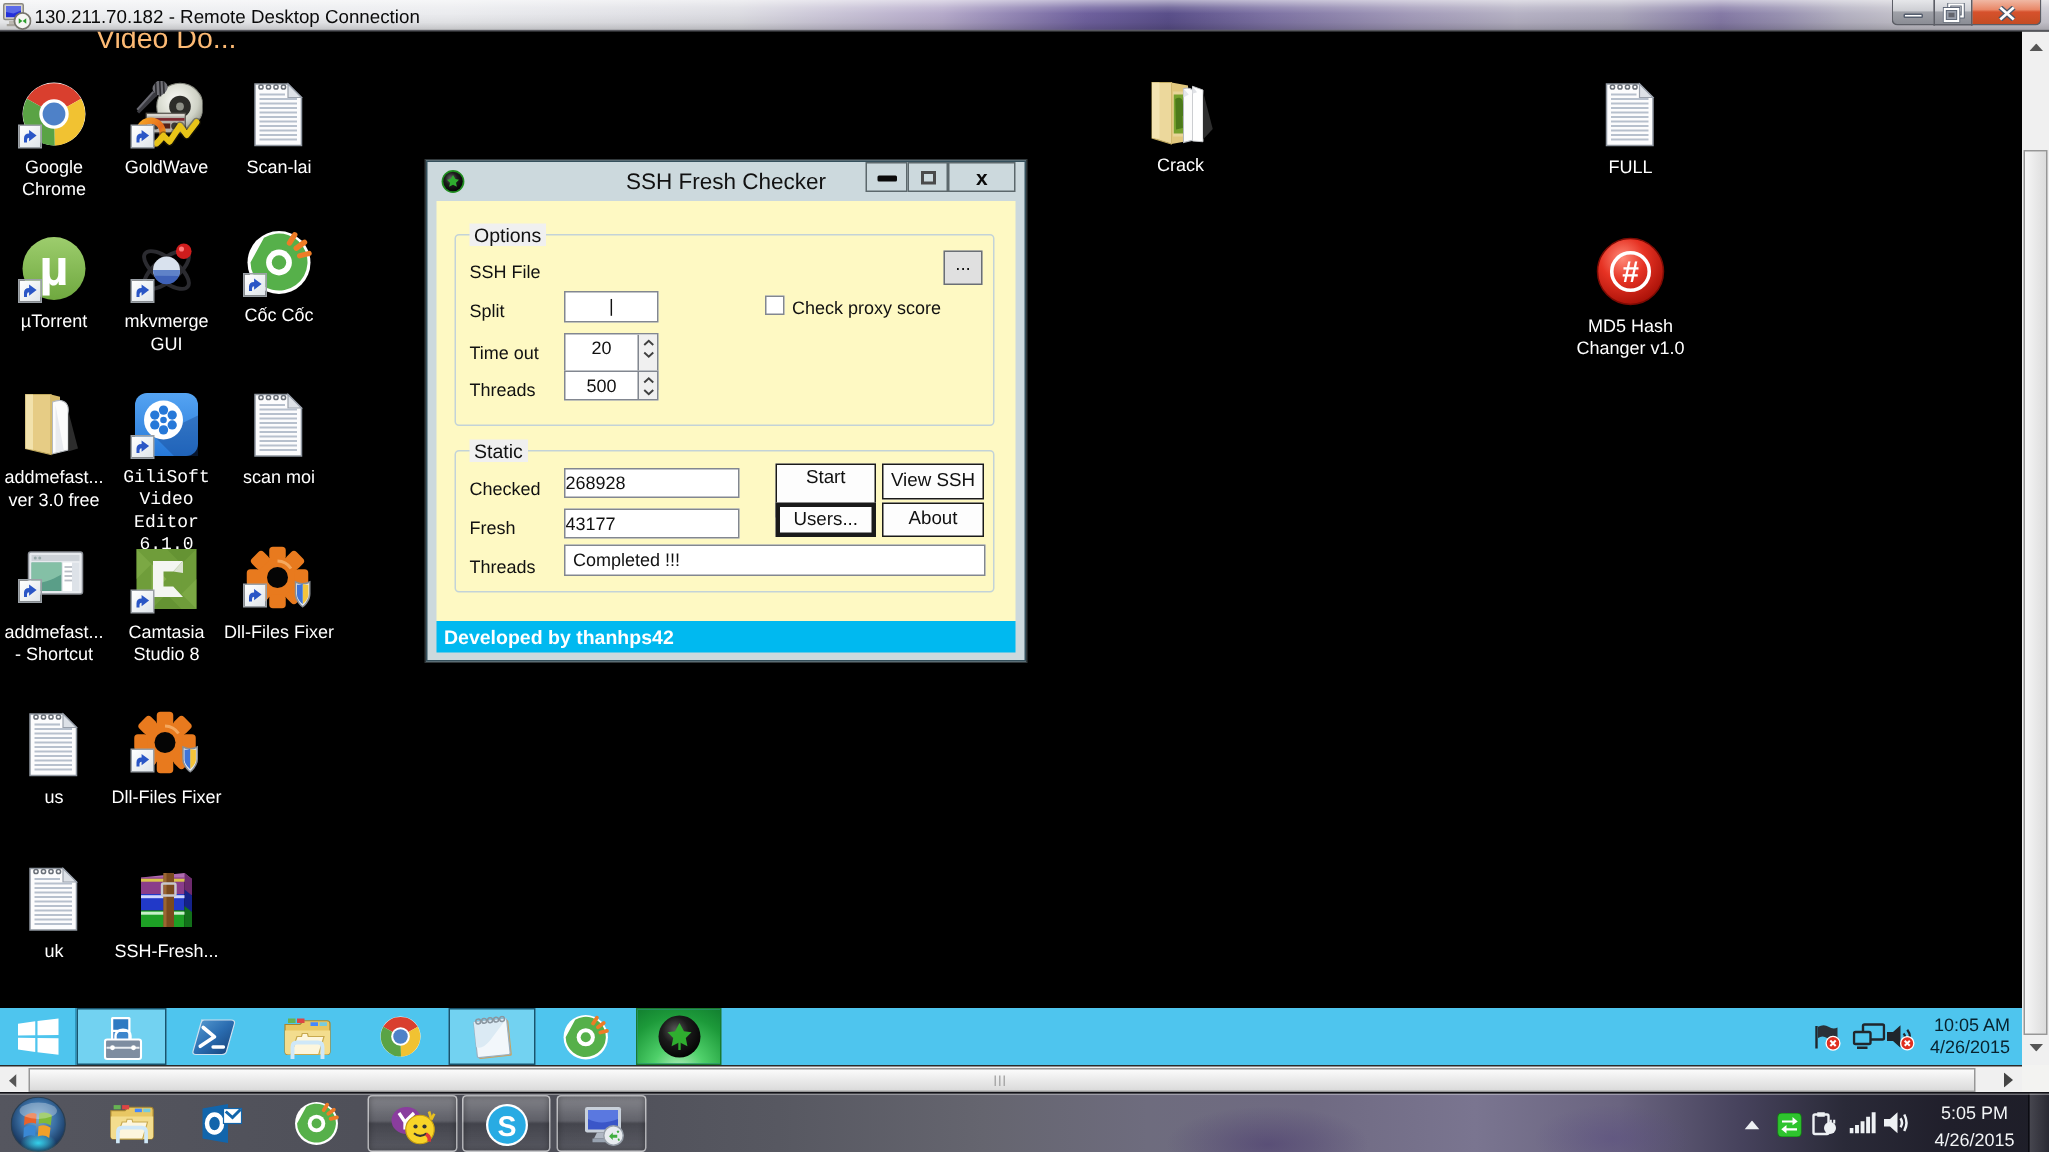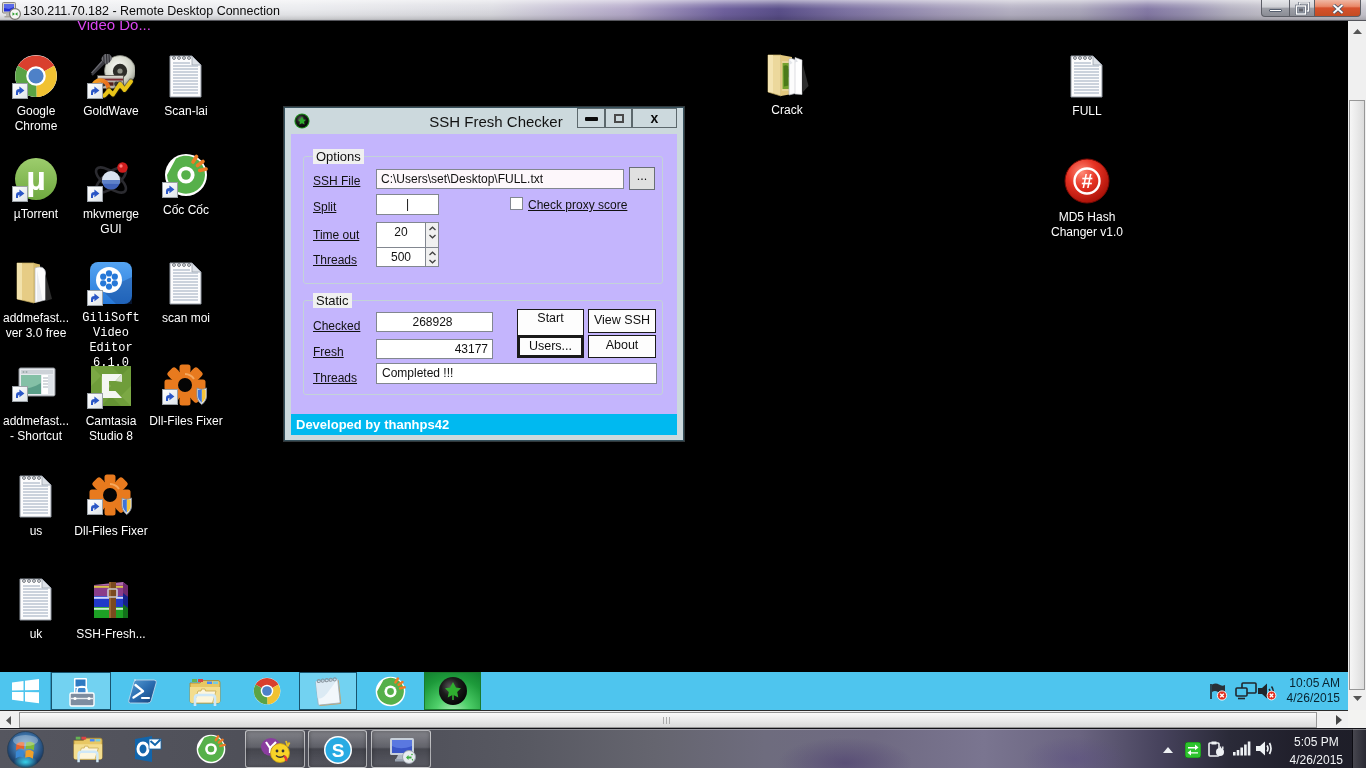--- a/index.html
+++ b/index.html
@@ -53,37 +53,37 @@
     radial-gradient(ellipse 70px 30px at 1075px 30px, rgba(88,74,130,0.45), rgba(88,74,130,0) 75%),
     linear-gradient(90deg,#55565f 0%,#50515a 15%,#4c4d56 25%,#575861 38%,#65656f 48%,#6e6c7e 56%,#6f6a82 64%,#7a7590 72%,#6a6480 79%,#46425c 85%,#2a2a38 90%,#201f2b 95%,#1e1e28 100%);
   border-top:1px solid #121218; }
 #ltaskbar::after { content:""; position:absolute; left:0; top:0; width:100%; height:1px; background:rgba(255,255,255,0.35); }
 .lbtn { position:absolute; top:1px; height:38px; border-radius:3px; }
 .lbtn.boxed { border:1px solid rgba(255,255,255,0.55); background:linear-gradient(180deg,rgba(255,255,255,0.30),rgba(255,255,255,0.10) 45%,rgba(0,0,0,0.12) 50%,rgba(255,255,255,0.06)); box-shadow:inset 0 0 4px rgba(0,0,0,0.35); }
 
 
 #dlg { left:284px; top:86px; width:400px; height:334px; background:#ccd9dd; border:1px solid #35505c; box-shadow:0 0 0 1px rgba(140,160,170,0.35); }
 #dlg-title { position:absolute; left:0; top:0; width:100%; height:26px; font-size:15px; color:#111; }
-#dlg-client { position:absolute; left:6px; top:26px; width:386px; height:280px; background:#c4b5fd; }
+#dlg-client { position:absolute; left:6px; top:26px; width:386px; height:280px; background:#fef9c3; }
 #dlg-foot { position:absolute; left:6px; top:306px; width:386px; height:21px; background:#00b9f0; color:#fff; font-weight:bold; font-size:13px; line-height:21px; padding-left:5px; }
 .capbox { position:absolute; top:0px; height:20px; border:1px solid #5c686c; background:#ccd9dd; }
 .grp { position:absolute; border:1px solid #c3d3d8; border-radius:3px; }
 .grp > span { position:absolute; left:9px; top:-8px; background:#f0f0f0; padding:0 3px; font-size:13px; color:#111; }
-.dl { position:absolute; font-size:12px; color:#111; white-space:nowrap;text-decoration:underline; }
+.dl { position:absolute; font-size:12px; color:#111; white-space:nowrap; }
 .tb { position:absolute; background:#fff; border:1px solid #828790; font-size:12px; color:#111; white-space:nowrap; overflow:hidden; }
 .btn { position:absolute; background:#fdfdfd; border:1px solid #1a1a1a; font-size:12.5px; color:#111; text-align:center; }
 .spinbtns { position:absolute; right:0; top:0; width:13px; height:100%; border-left:1px solid #828790; background:#f0f0f0; }
 .spinbtns svg { position:absolute; left:1px; }
 </style>
 </head>
 <body>
 <div id="stage">
 
   <div id="remote" class="abs">
-    <div class="abs" style="left:77px;top:-5px;font-size:15px;color:#d946ef;">Video Do...</div>
+    <div class="abs" style="left:64px;top:-5px;font-size:19px;color:#fdba74;">Video Do...</div>
 
     <div id="icons">
 
       <div class="dicon" style="left:-2px;top:33px;">
         <div class="ic">
           <svg width="44" height="44" viewBox="0 0 44 44">
             <circle cx="22" cy="22" r="21" fill="#fff"></circle>
             <path d="M22 22 L3.9 11.8 A21 21 0 0 1 40.1 11.8 Z" fill="#d93f2e"></path>
             <path d="M22 22 L40.1 11.8 A21 21 0 0 1 22.5 43 Z" fill="#f1c232"></path>
             <path d="M22 22 L22.5 43 A21 21 0 0 1 3.9 11.8 Z" fill="#5aa345"></path>
@@ -522,21 +522,21 @@
           <circle cx="23" cy="23" r="22" fill="url(#md5)" stroke="#7c0b04"></circle>
           <circle cx="23" cy="23" r="12.5" fill="none" stroke="#fff" stroke-width="2.4"></circle>
           <text x="23" y="30" text-anchor="middle" font-family="Liberation Sans" font-size="20" font-weight="bold" fill="#fff">#</text>
         </svg></div>
         <div class="lbl">MD5 Hash<br>Changer v1.0</div>
       </div>
     </div>
 
     <div id="dlg" class="abs">
       <div id="dlg-title">
-          <span style="position:absolute;left:12px;width:100%;text-align:center;top:5px;">SSH Fresh Checker</span>
+          <span style="position:absolute;left:0;width:100%;text-align:center;top:5px;">SSH Fresh Checker</span>
         </div>
       <svg class="abs" style="left:9px;top:5px;" width="16" height="16" viewBox="0 0 16 16">
         <defs>
             <radialGradient id="orb1" cx="40%" cy="35%" r="70%">
               <stop offset="0%" stop-color="#6a6a6a"></stop>
               <stop offset="45%" stop-color="#1d1d1d"></stop>
               <stop offset="100%" stop-color="#030303"></stop>
             </radialGradient>
           </defs>
         <circle cx="8" cy="8" r="7.6" fill="#1f8f1f"></circle>
@@ -550,21 +550,20 @@
           <div style="position:absolute;left:8px;top:5px;width:10px;height:9px;border:2px solid #4a4a4a;background:#ccd9dd;"></div>
         </div>
       <div class="capbox" style="left:347px;width:45px;">
           <div style="position:absolute;left:0;top:1px;width:100%;text-align:center;font-weight:bold;font-size:14px;color:#0a0a0a;">x</div>
         </div>
       <div id="dlg-client">
         <div class="grp" style="left:12px;top:22px;width:360px;height:128px;">
             <span>Options</span>
           </div>
         <div class="dl" style="left:22px;top:40px;">SSH File</div>
-        <div class="tb" style="left:85px;top:35px;width:248px;height:20px;background:#fdf7fb;padding:2px 0 0 4px;">C:\Users\set\Desktop\FULL.txt</div>
         <div class="btn" style="left:338px;top:33px;width:26px;height:23px;background:#e0e0e0;border-color:#6a6f75;padding-top:1px;">...</div>
         <div class="dl" style="left:22px;top:66px;">Split</div>
         <div class="tb" style="left:85px;top:60px;width:63px;height:21px;text-align:center;padding-top:2px;">|</div>
         <div class="tb" style="left:219px;top:63px;width:13px;height:13px;"></div>
         <div class="dl" style="left:237px;top:64px;">Check proxy score</div>
         <div class="dl" style="left:22px;top:94px;">Time out</div>
         <div class="tb" style="left:85px;top:88px;width:63px;height:38px;">
           <div style="position:absolute;left:0;top:2px;width:48px;text-align:center;">20</div>
           <div class="spinbtns">
               <svg style="top:3px;" width="11" height="5" viewBox="0 0 11 5">
@@ -584,25 +583,25 @@
               </svg>
               <svg style="top:11px;" width="11" height="5" viewBox="0 0 11 5">
                 <path d="M2.5 1 L5.5 3.8 L8.5 1" fill="none" stroke="#404040" stroke-width="1.3"></path>
               </svg>
             </div>
         </div>
         <div class="grp" style="left:12px;top:166px;width:360px;height:95px;">
             <span>Static</span>
           </div>
         <div class="dl" style="left:22px;top:185px;">Checked</div>
-        <div class="tb" style="left:85px;top:178px;width:117px;height:20px;text-align:center;padding:2px 4px 12px 0;">268928</div>
+        <div class="tb" style="left:85px;top:178px;width:117px;height:20px;text-align:left;padding:2px 4px 12px 0;">268928</div>
         <div class="btn" style="left:226px;top:175px;width:67px;height:36px;padding-top:1px;">Start</div>
         <div class="btn" style="left:297px;top:175px;width:68px;height:24px;padding-top:3px;">View SSH</div>
         <div class="dl" style="left:22px;top:211px;">Fresh</div>
-        <div class="tb" style="left:85px;top:205px;width:117px;height:20px;text-align:right;padding:2px 4px 0 0;">43177</div>
+        <div class="tb" style="left:85px;top:205px;width:117px;height:20px;padding:2px 4px 0 0;">43177</div>
         <div class="btn" style="left:226px;top:201px;width:67px;height:23px;border-width:3px;padding-top:1px;">Users...</div>
         <div class="btn" style="left:297px;top:201px;width:68px;height:23px;padding-top:2px;">About</div>
         <div class="dl" style="left:22px;top:237px;">Threads</div>
         <div class="tb" style="left:85px;top:229px;width:281px;height:21px;padding:2px 0 0 5px;">Completed !!!</div>
       </div>
       <div id="dlg-foot">Developed by thanhps42</div>
     </div>
 
     <div id="rtaskbar" class="abs">
       <div class="rcell" style="left:0;width:51px;border-right:1px solid #2e97c0;">

